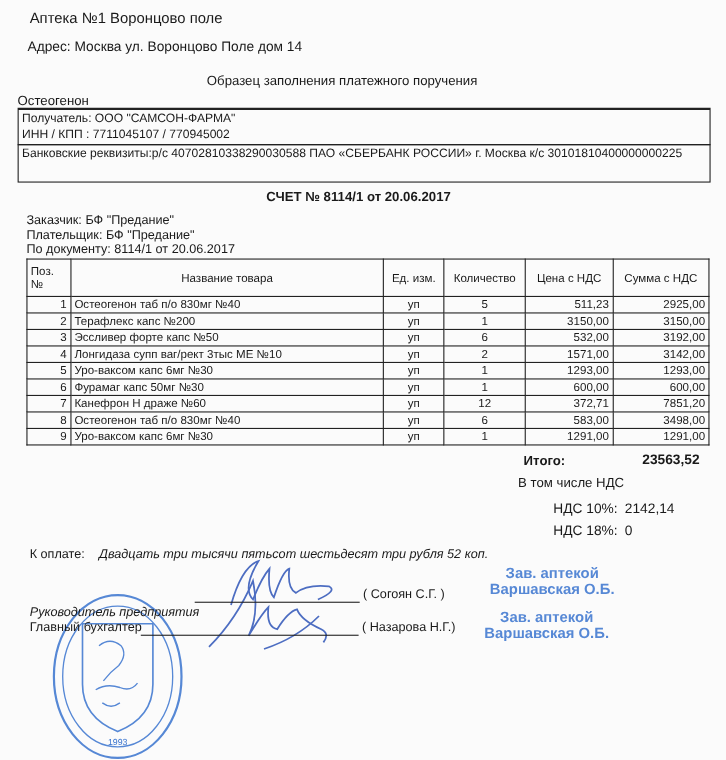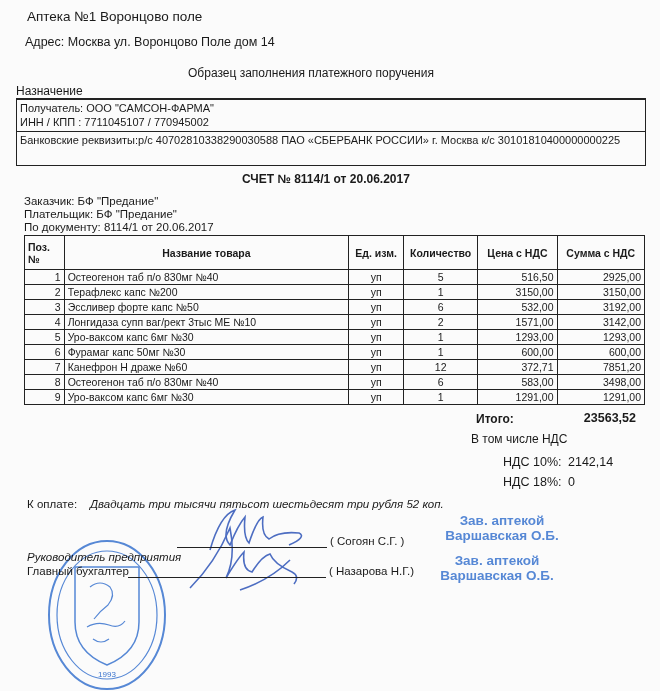--- a/index.html
+++ b/index.html
@@ -20,21 +20,21 @@
   .box-bank { top: 131px; height: 35px; }
 
   .invoice-title { left: 242px; top: 172px; font-size: 12px; font-weight: bold; }
   .meta { left: 24px; top: 195px; font-size: 11.5px; line-height: 13px; }
 
   table.items {
     position: absolute; left: 24px; top: 235px; border-collapse: collapse;
     font-size: 10.5px; width: 621px;
   }
   table.items th, table.items td { border: 1px solid #222; padding: 0 3px; height: 14px; }
-  table.items th { font-weight: bold; height: 33px; }
+  table.items th { font-weight: normal; height: 33px; }
   table.items { border: 1.5px solid #222; }
   .c-pos { width: 32px; text-align: right; }
   .c-name { width: 273px; text-align: left; }
   .c-unit { width: 47px; text-align: center; }
   .c-qty { width: 66px; text-align: center; }
   .c-price { width: 71px; text-align: right; }
   .c-sum { width: 79px; text-align: right; }
   table.items th.c-pos, table.items th.c-name { text-align: center; }
   table.items th.c-pos { text-align: left; }
   table.items th.c-price, table.items th.c-sum { text-align: center; }
@@ -65,21 +65,21 @@
 
   .seal { left: 45px; top: 527px; width: 125px; height: 165px; }
   .signatures { left: 180px; top: 500px; width: 170px; height: 100px; }
 </style>
 </head>
 <body>
 
 <div class="abs pharmacy-name">Аптека №1 Воронцово поле</div>
 <div class="abs address">Адрес:  Москва ул. Воронцово Поле дом 14</div>
 <div class="abs sample-title">Образец заполнения платежного поручения</div>
-<div class="abs purpose-label">Назначение</div>
+<div class="abs purpose-label">Остеогенон</div>
 
 <div class="box box-recipient">
   <div>Получатель: ООО "САМСОН-ФАРМА"</div>
   <div>ИНН / КПП : 7711045107 / 770945002</div>
 </div>
 <div class="box box-bank">
   <div style="white-space:nowrap;">Банковские реквизиты:р/с 40702810338290030588 ПАО «СБЕРБАНК РОССИИ» г. Москва к/с 30101810400000000225</div>
 </div>
 
 <div class="abs invoice-title">СЧЕТ № 8114/1 от 20.06.2017</div>
@@ -99,21 +99,21 @@
       <th class="c-price">Цена с НДС</th>
       <th class="c-sum">Сумма с НДС</th>
     </tr>
   </thead>
   <tbody id="rows">
       <tr>
         <td class="c-pos">1</td>
         <td class="c-name">Остеогенон таб п/о 830мг №40</td>
         <td class="c-unit">уп</td>
         <td class="c-qty">5</td>
-        <td class="c-price">516,50</td>
+        <td class="c-price">511,23</td>
         <td class="c-sum">2925,00</td>
       </tr>
       <tr>
         <td class="c-pos">2</td>
         <td class="c-name">Терафлекс капс №200</td>
         <td class="c-unit">уп</td>
         <td class="c-qty">1</td>
         <td class="c-price">3150,00</td>
         <td class="c-sum">3150,00</td>
       </tr>

